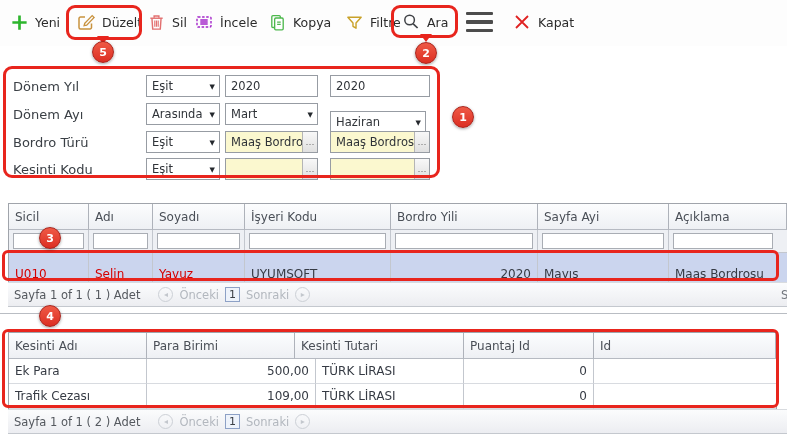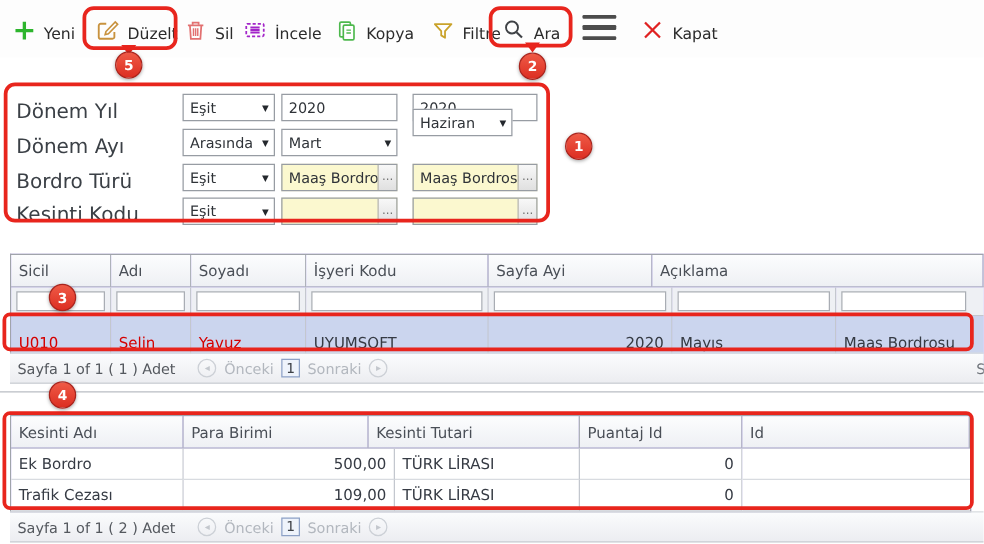--- a/index.html
+++ b/index.html
@@ -1,40 +1,40 @@
 <!DOCTYPE html>
 <html><head>
 <meta charset="utf-8">
 <style>
   * { margin:0; padding:0; box-sizing:border-box; }
   body { background:#fff; font-family:"DejaVu Sans", sans-serif; }
   .screen { position:relative; width:787px; height:435px; background:#fff; overflow:hidden; }
 
   
   .toolbar { position:absolute; left:0; top:0; width:787px; height:46px; background:#fdfdfd; }
-  .tb-item { position:absolute; top:10px; display:flex; align-items:flex-end; gap:6px; height:24px;
+  .tb-item { position:absolute; top:10px; display:flex; align-items:center; gap:6px; height:24px;
              font-size:12.5px; color:#2b2b2b; cursor:pointer; }
   .tb-item svg { flex:0 0 auto; }
   .menu-btn { position:absolute; left:466px; top:12px; width:27px; height:20px; display:flex;
               flex-direction:column; justify-content:space-between; cursor:pointer; }
   .menu-btn i { display:block; height:3.2px; background:#4c4c4c; border-radius:1px; }
 
   
-  .f-label { position:absolute; left:13px; font-size:16px; color:#3b4046; }
+  .f-label { position:absolute; left:13px; font-size:13px; color:#3b4046; }
   .ctl { position:absolute; height:22px; border:1px solid #979ca3; background:#fff; font-size:11.5px;
          color:#2f3338; display:flex; align-items:center; padding-left:5px; overflow:hidden; white-space:nowrap; }
   .ctl.sel { padding-right:16px; }
   .ctl .arr { position:absolute; right:4px; top:7px; font-size:7px; color:#24282d; }
   .ctl.lookup { background:#fbf8cf; padding-right:16px; }
   .ctl.lookup .dots { position:absolute; right:0; top:0; bottom:0; width:15px; border-left:1px solid #b5b5b5;
                       background:linear-gradient(#f8f8f8,#e0e0e0); color:#6d6d6d; font-size:9px;
                       display:flex; align-items:center; justify-content:center; cursor:pointer; }
 
   
-  .grid { position:absolute; border:1px solid #a0a4ab; border-right:none; background:#c4b5fd; }
+  .grid { position:absolute; border:1px solid #a0a4ab; border-right:none; background:#a3a3a3; }
   .grow { display:flex; }
   .gcell { border-right:1px solid #c3c7ce; overflow:hidden; white-space:nowrap; font-size:12px;
            padding:0 6px; display:flex; align-items:center; }
   .ghead .gcell { background:linear-gradient(#fcfdfe,#eef0f4); color:#4a4f57; border-bottom:1px solid #b6bac2;
                   border-right:1px solid #aeb2ba; height:26px; }
   .gfilter .gcell { background:#eef0f4; height:23px; border-bottom:1px solid #c3c7ce; padding:0; }
   .gfilter input { margin:3px 4px; height:16px; width:100%; border:1px solid #a9adb4; background:#fff;
                    font-size:11px; padding:0 3px; }
   .gdata .gcell { height:42px; color:#363b44; }
   .sel-row .gcell { background:#cbd5ee; border-bottom:1px solid #a7b0c6; }
@@ -166,21 +166,21 @@
 
     <span class="f-label" style="top:107px">Dönem Ayı</span>
     <div class="ctl sel" style="left:146px;top:103px;width:74px">
       <span>Arasında</span>
       <span class="arr">▼</span>
     </div>
     <div class="ctl sel" style="left:225px;top:103px;width:93px">
       <span>Mart</span>
       <span class="arr">▼</span>
     </div>
-    <div class="ctl sel" style="left:330px;top:87px;width:80px">
+    <div class="ctl sel" style="left:330px;top:111px;width:96px">
       <span>Haziran</span>
       <span class="arr">▼</span>
     </div>
 
     <span class="f-label" style="top:135px">Bordro Türü</span>
     <div class="ctl sel" style="left:146px;top:131px;width:74px">
       <span>Eşit</span>
       <span class="arr">▼</span>
     </div>
     <div class="ctl lookup" style="left:225px;top:131px;width:93px">
@@ -206,20 +206,21 @@
       <span class="dots">…</span>
     </div>
   </div>
 
   <div class="grid" style="left:8px;top:203px;width:779px">
     <div class="grow ghead">
       <div class="gcell c1-0">Sicil</div>
       <div class="gcell c1-1">Adı</div>
       <div class="gcell c1-2">Soyadı</div>
       <div class="gcell c1-3">İşyeri Kodu</div>
+      <div class="gcell c1-4">Bordro Yili</div>
       <div class="gcell c1-5">Sayfa Ayi</div>
       <div class="gcell c1-6">Açıklama</div>
     </div>
     <div class="grow gfilter">
       <div class="gcell c1-0">
           <input style="">
         </div>
       <div class="gcell c1-1">
           <input style="">
         </div>
@@ -264,21 +265,21 @@
 
   <div class="grid" style="left:8px;top:332px;width:769px;border-right:1px solid #a0a4ab">
     <div class="grow ghead">
       <div class="gcell c2-0">Kesinti Adı</div>
       <div class="gcell c2-2">Para Birimi</div>
       <div class="gcell c2-1">Kesinti Tutari</div>
       <div class="gcell c2-3">Puantaj Id</div>
       <div class="gcell c2-4">Id</div>
     </div>
     <div class="grow g2row">
-      <div class="gcell c2-0">Ek Bordro</div>
+      <div class="gcell c2-0">Ek Para</div>
       <div class="gcell c2-1 num">500,00</div>
       <div class="gcell c2-2">TÜRK LİRASI</div>
       <div class="gcell c2-3 num">0</div>
       <div class="gcell c2-4"></div>
     </div>
     <div class="grow g2row">
       <div class="gcell c2-0">Trafik Cezası</div>
       <div class="gcell c2-1 num">109,00</div>
       <div class="gcell c2-2">TÜRK LİRASI</div>
       <div class="gcell c2-3 num">0</div>

